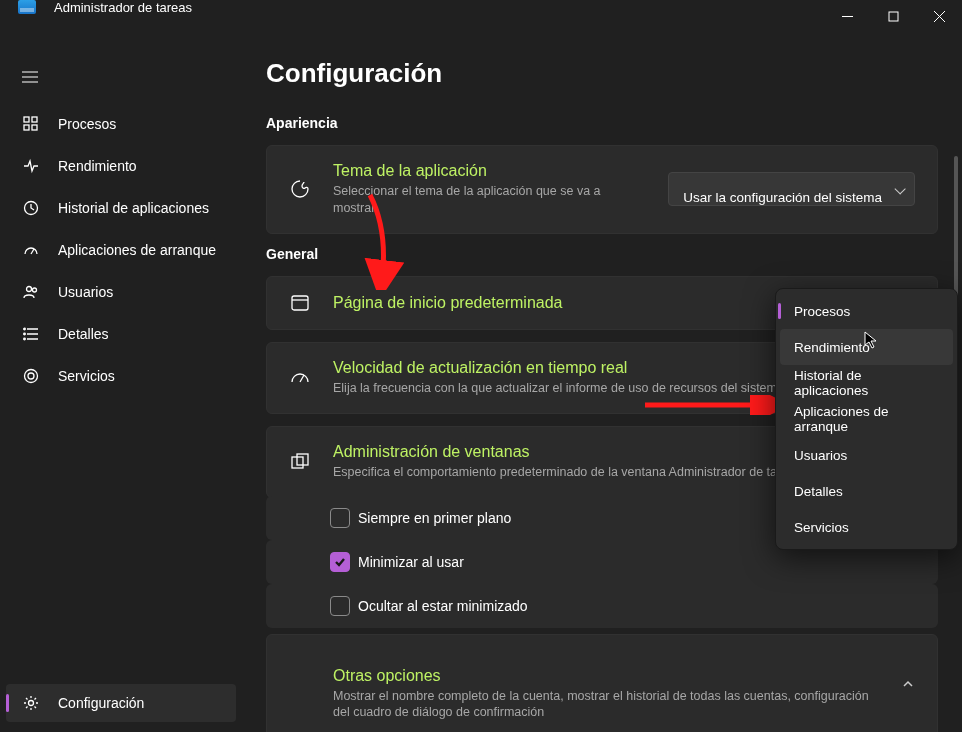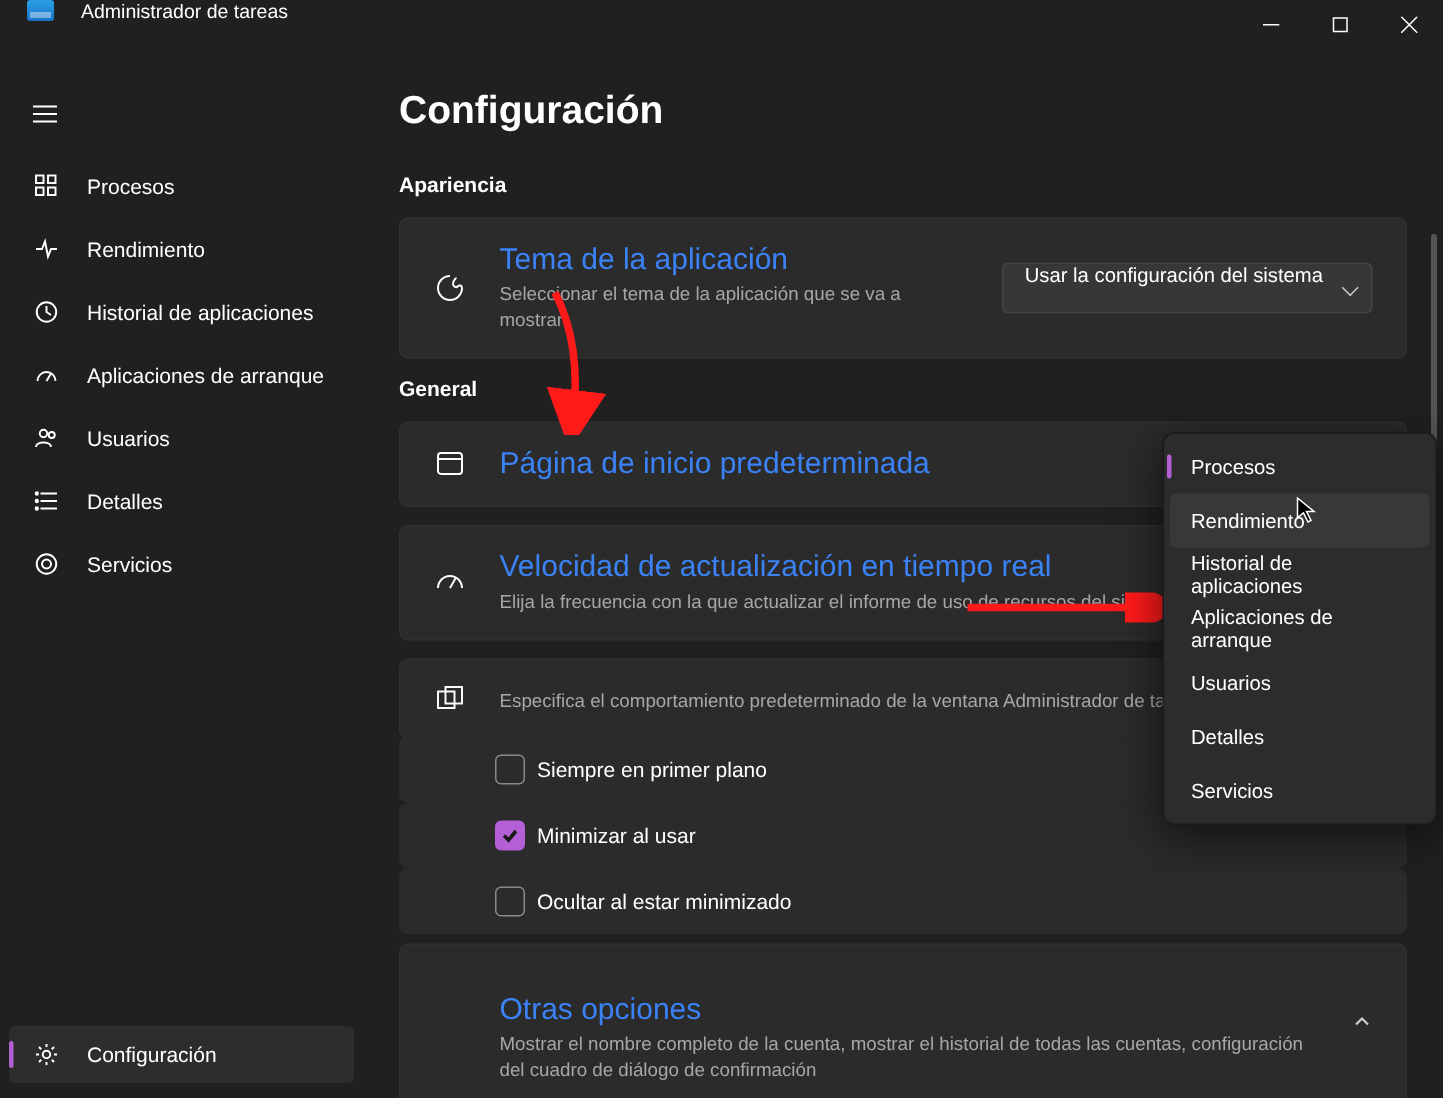--- a/index.html
+++ b/index.html
@@ -62,26 +62,26 @@
   .main h1 { font-size:26px; font-weight:600; margin-bottom:26px; }
   .section-label { font-size:14px; font-weight:600; color:#fff; margin:6px 0 14px; }
   .card {
     background:#2b2b2b; border:1px solid #313131; border-radius:6px;
     padding:16px 22px; margin-bottom:12px;
     display:flex; align-items:center; gap:22px;
   }
   .card .ic { width:22px; display:flex; justify-content:center; }
   .card .ic svg { width:20px; height:20px; stroke:#fff; stroke-width:1.3; fill:none; }
   .card .txt { flex:1; }
-  .card .t { font-size:20px; color:#3b82f6; }
+  .card .t { font-size:16px; color:#bef264; }
   .card .d { font-size:12.5px; color:#a7a7a7; margin-top:3px; line-height:1.35; }
   .dropdown {
     background:#373737; border:1px solid #444; border-radius:4px;
     height:34px; padding:0 32px 0 14px; font-size:13.5px; color:#fff;
-    display:flex; align-items:flex-start; position:relative;
+    display:flex; align-items:flex-end; position:relative;
   }
   .dropdown::after{
     content:""; position:absolute; right:12px; top:14px;
     width:7px; height:7px; border-right:1.3px solid #ccc; border-bottom:1.3px solid #ccc;
     transform: rotate(45deg) translateY(-3px);
   }
   .sub-row {
     background:#2b2b2b; border-radius:6px;
     padding:12px 22px 12px 64px; margin-top:-6px; margin-bottom:6px;
     display:flex; align-items:center; gap:8px; font-size:14px;
@@ -285,20 +285,21 @@
     </div>
 
     <div class="card" style="margin-bottom:4px;">
       <span class="ic">
           <svg viewBox="0 0 20 20">
             <rect x="2" y="5" width="11" height="11"></rect>
             <rect x="7" y="2" width="11" height="11"></rect>
           </svg>
         </span>
       <div class="txt">
+        <div class="t">Administración de ventanas</div>
         <div class="d">Especifica el comportamiento predeterminado de la ventana Administrador de tareas</div>
       </div>
     </div>
     <div class="sub-row">
       <span class="chk"></span>
       <span>Siempre en primer plano</span>
     </div>
     <div class="sub-row">
       <span class="chk checked">
           <svg viewBox="0 0 12 12">

